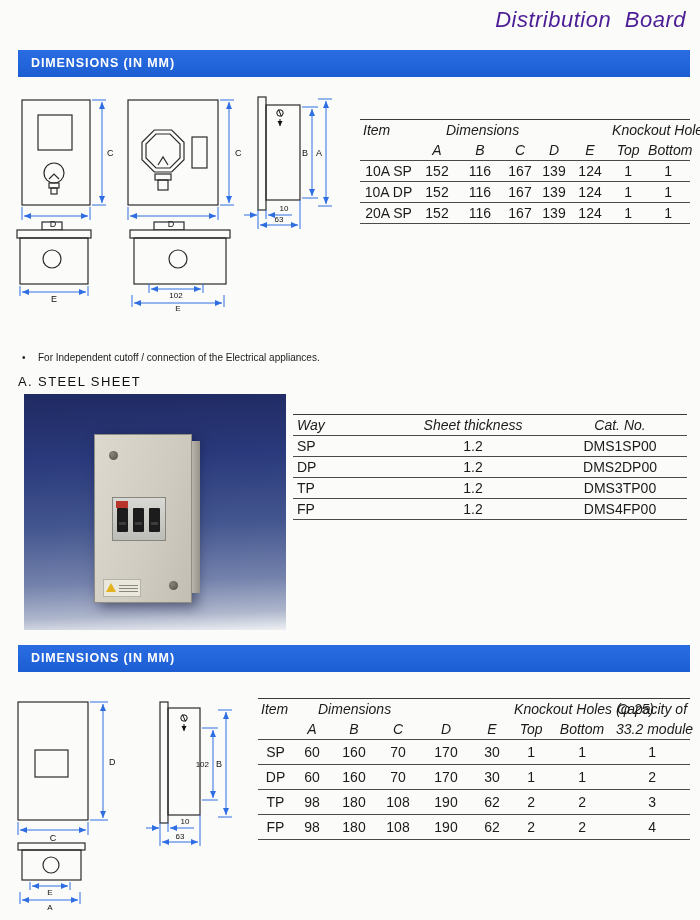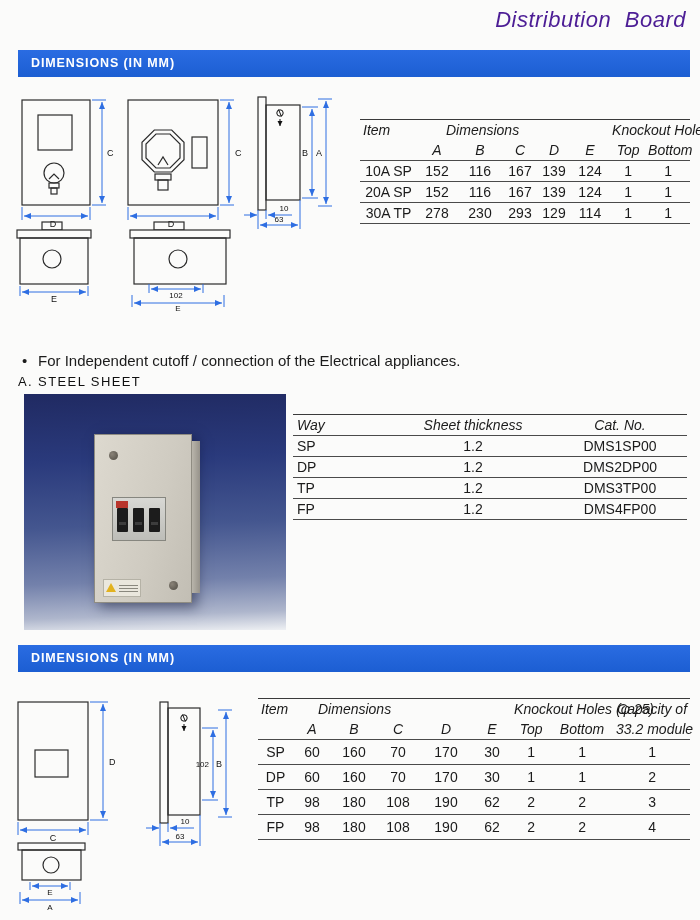--- a/index.html
+++ b/index.html
@@ -2,21 +2,21 @@
 <html><head>
 <meta charset="utf-8">
 <style>
   html,body{margin:0;padding:0;background:#e8e8e8;}
   .page{position:relative;width:700px;height:920px;background:#fbfbfa;font-family:"Liberation Sans",sans-serif;overflow:hidden;margin:0 auto;}
   .page-title{position:absolute;top:7px;right:14px;font-size:22px;color:#4c1d95;letter-spacing:.5px;word-spacing:7px;font-style:italic;}
   .bar{position:absolute;left:18px;width:672px;height:27px;box-sizing:border-box;padding-left:13px;
        background:linear-gradient(180deg,#2a6ce2 0%,#1c5ed2 100%);color:#fff;font-weight:bold;
        font-size:12.5px;letter-spacing:.9px;line-height:27px;}
   .bar1{top:50px}.bar2{top:307px}.bar3{top:645px}
-  .bullet{position:absolute;left:22px;top:352px;font-size:15px;color:#1b1b1b;}
+  .bullet{position:absolute;left:22px;top:352px;font-size:10px;color:#1b1b1b;}
   .bullet .dot{display:inline-block;width:16px;}
   .subheading{position:absolute;left:18px;top:374px;font-size:13px;font-weight:normal;letter-spacing:1.4px;color:#101010;}
 
   
   .dtable{position:absolute;border-collapse:collapse;table-layout:fixed;font-size:14px;color:#1b1b1b;}
   .dtable th{font-weight:normal;font-style:italic;padding:2px 2px;text-align:center;white-space:nowrap;}
   .dtable td{padding:0 2px;text-align:center;}
   .dtable td:first-child{text-align:center;padding-left:3px;}
   .dtable thead tr.top th{border-top:1.5px solid #3a3a3a;}
   .dtable thead tr.sub th{border-bottom:1px solid #4a4a4a;}
@@ -210,36 +210,36 @@
           <td>10A SP</td>
           <td>152</td>
           <td>116</td>
           <td>167</td>
           <td>139</td>
           <td>124</td>
           <td>1</td>
           <td>1</td>
         </tr>
         <tr>
+          <td>10A DP</td>
+          <td>152</td>
+          <td>116</td>
+          <td>167</td>
+          <td>139</td>
+          <td>124</td>
+          <td>1</td>
+          <td>1</td>
+        </tr>
+        <tr>
           <td>20A SP</td>
           <td>152</td>
           <td>116</td>
           <td>167</td>
           <td>139</td>
           <td>124</td>
-          <td>1</td>
-          <td>1</td>
-        </tr>
-        <tr>
-          <td>30A TP</td>
-          <td>278</td>
-          <td>230</td>
-          <td>293</td>
-          <td>129</td>
-          <td>114</td>
           <td>1</td>
           <td>1</td>
         </tr>
       </tbody>
   </table>
 
   <div class="bullet">
     <span class="dot">•</span><span>For Independent cutoff / connection of the Electrical appliances.</span>
   </div>
   <div class="subheading">A. STEEL SHEET</div>

